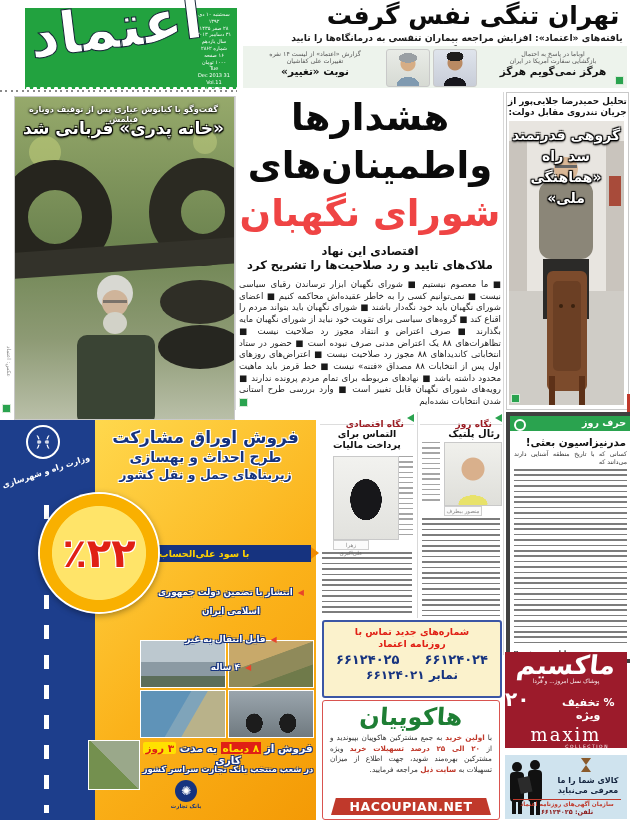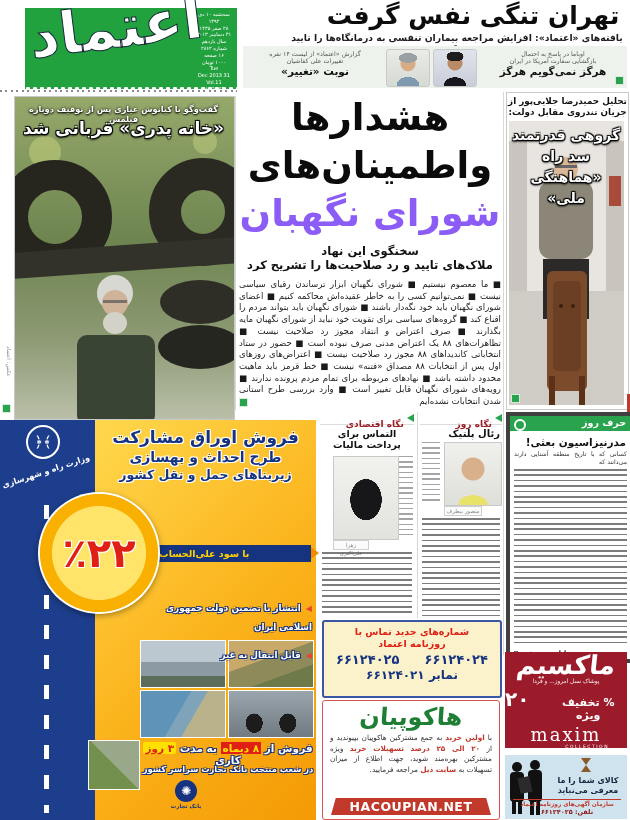--- a/index.html
+++ b/index.html
@@ -120,22 +120,22 @@
     <div class="abs gm" style="left:2px;top:308px;"></div>
   </div>
 
   <div class="abs vline" style="left:235px;top:96px;height:314px;"></div>
   <div class="abs vline" style="left:503px;top:92px;height:563px;"></div>
   <div class="abs vline" style="left:417px;top:412px;height:206px;"></div>
 
   <div class="abs fa c" style="left:237px;top:94px;width:266px;">
     <div class="b" style="font-size:37px;line-height:48px;color:#0b0b0b;">هشدارها</div>
     <div class="b" style="font-size:37px;line-height:48px;color:#0b0b0b;">واطمینان‌های</div>
-    <div class="b" style="font-size:37px;line-height:48px;color:#8b5cf6;">شورای نگهبان</div>
-    <div class="b" style="font-size:11.5px;margin-top:6px;color:#111;">سخنگوی این نهاد</div>
+    <div class="b" style="font-size:37px;line-height:48px;color:#ef4444;">شورای نگهبان</div>
+    <div class="b" style="font-size:11.5px;margin-top:6px;color:#111;">اقتصادی این نهاد</div>
     <div class="b" style="font-size:11.5px;color:#111;">ملاک‌های تایید و رد صلاحیت‌ها را تشریح کرد</div>
     <div class="j" style="margin-top:7px;font-size:8.6px;line-height:11.7px;color:#1a1a1a;height:130px;overflow:hidden;padding:0 2px;">■ ما معصوم نیستیم ■ شورای نگهبان ابزار ترساندن رقبای سیاسی نیست ■ نمی‌توانیم کسی را به خاطر عقیده‌اش محاکمه کنیم ■ اعضای شورای نگهبان باید خود نگه‌دار باشند ■ شورای نگهبان باید بتواند مردم را اقناع کند ■ گروه‌های سیاسی برای تقویت خود نباید از شورای نگهبان مایه بگذارند ■ صرف اعتراض و انتقاد مجوز رد صلاحیت نیست ■ تظاهرات‌های ۸۸ یک اعتراض مدنی صرف نبوده است ■ حضور در ستاد انتخاباتی کاندیداهای ۸۸ مجوز رد صلاحیت نیست ■ اعتراض‌های روزهای اول پس از انتخابات ۸۸ مصداق «فتنه» نیست ■ خط قرمز باید ماهیت محدود داشته باشد ■ نهادهای مربوطه برای تمام مردم پرونده ندارند ■ رویه‌های شورای نگهبان قابل تغییر است ■ وارد بررسی طرح استانی شدن انتخابات نشده‌ایم</div>
   </div>
   <div class="abs gm" style="left:239px;top:398px;"></div>
 
   <div class="abs" style="left:506px;top:92px;width:121px;height:316px;border:1px solid #c9c9c9;background:#fff;">
     <div class="fa c b" style="margin-top:3px;font-size:8.8px;color:#111;line-height:11px;">
       <div>تحلیل حمیدرضا جلایی‌پور از</div>
       <div>جریان تندروی مقابل دولت:</div>
     </div>
@@ -230,28 +230,32 @@
       <div class="fa c b" style="color:#ffd200;font-size:9.5px;line-height:17px;padding-right:44px;">با سود علی‌الحساب سالیانه</div>
       <div style="position:absolute;right:-8px;top:2px;width:0;height:0;border-top:6.5px solid transparent;border-bottom:6.5px solid transparent;border-left:8px solid #f08a00;"></div>
     </div>
 
     <div class="abs" style="left:38px;top:72px;width:122px;height:122px;border-radius:50%;z-index:3;
                 background:radial-gradient(circle,#ffe469 0 54%,#f9b000 55% 68%,#ffffff 69% 76%,#f08a00 77% 100%);
                 box-shadow:0 2px 6px rgba(0,0,0,.35);display:flex;align-items:center;justify-content:center;">
       <div class="ltr b outline-w" style="font-size:40px;color:#e02015;">٪۲۲</div>
     </div>
 
-    <div class="abs fa" style="left:150px;top:176px;width:162px;text-align:right;z-index:2;">
+    <div class="abs fa" style="left:150px;top:160px;width:162px;text-align:center;z-index:2;">
       <div style="margin-bottom:9px;">
         <span class="feat-ic">◀</span>
         <span class="b outline-b" style="color:#fff;font-size:8.8px;">انتشار با تضمین دولت جمهوری اسلامی ایران</span>
       </div>
       <div style="margin-bottom:9px;">
         <span class="feat-ic">◀</span>
         <span class="b outline-b" style="color:#fff;font-size:8.8px;">قابل انتقال به غیر</span>
+      </div>
+      <div>
+        <span class="feat-ic">◀</span>
+        <span class="b outline-b" style="color:#fff;font-size:8.8px;">۴ ساله</span>
       </div>
     </div>
 
     <div class="abs" style="left:228px;top:220px;width:84px;height:46px;border:1px solid #fff;
          background:linear-gradient(160deg,#c8a96a 0 40%,#8f8a5a 41% 70%,#6f7a4a 71%);"></div>
     <div class="abs" style="left:140px;top:220px;width:84px;height:46px;border:1px solid #fff;
          background:linear-gradient(180deg,#bcc8cf 0 45%,#8b9aa3 46% 75%,#5c6e5a 76%),radial-gradient(ellipse 30px 14px at 50% 60%,#e5e2da 60%,transparent 61%);"></div>
     <div class="abs" style="left:228px;top:270px;width:84px;height:46px;border:1px solid #fff;
          background:radial-gradient(ellipse 14px 16px at 30% 70%,#1c1c1c 60%,transparent 61%),radial-gradient(ellipse 14px 16px at 70% 70%,#1c1c1c 60%,transparent 61%),linear-gradient(#9aa5ad,#707a80);"></div>
     <div class="abs" style="left:140px;top:270px;width:84px;height:46px;border:1px solid #fff;

